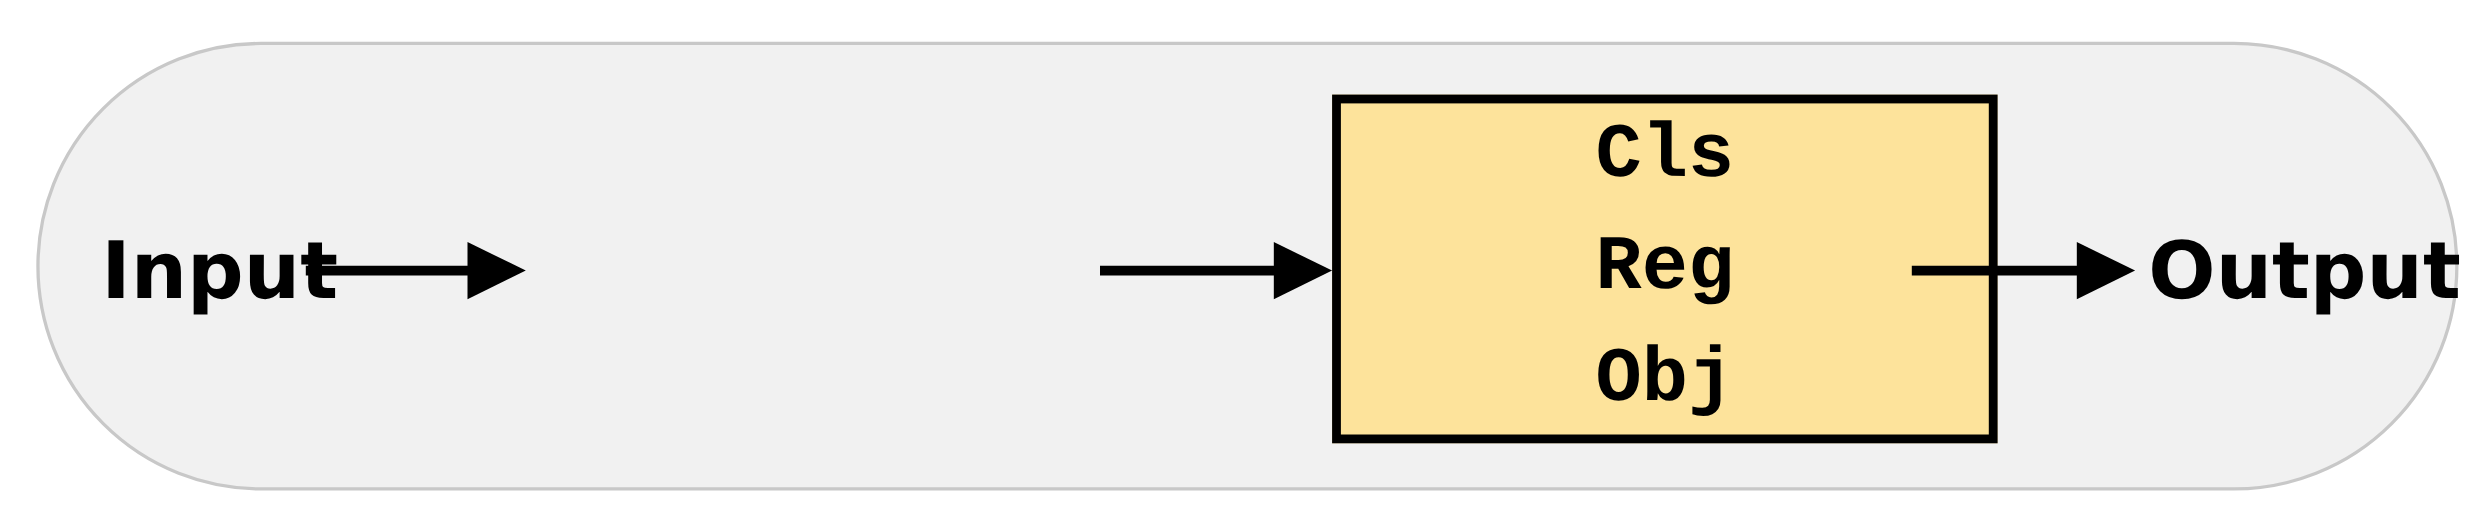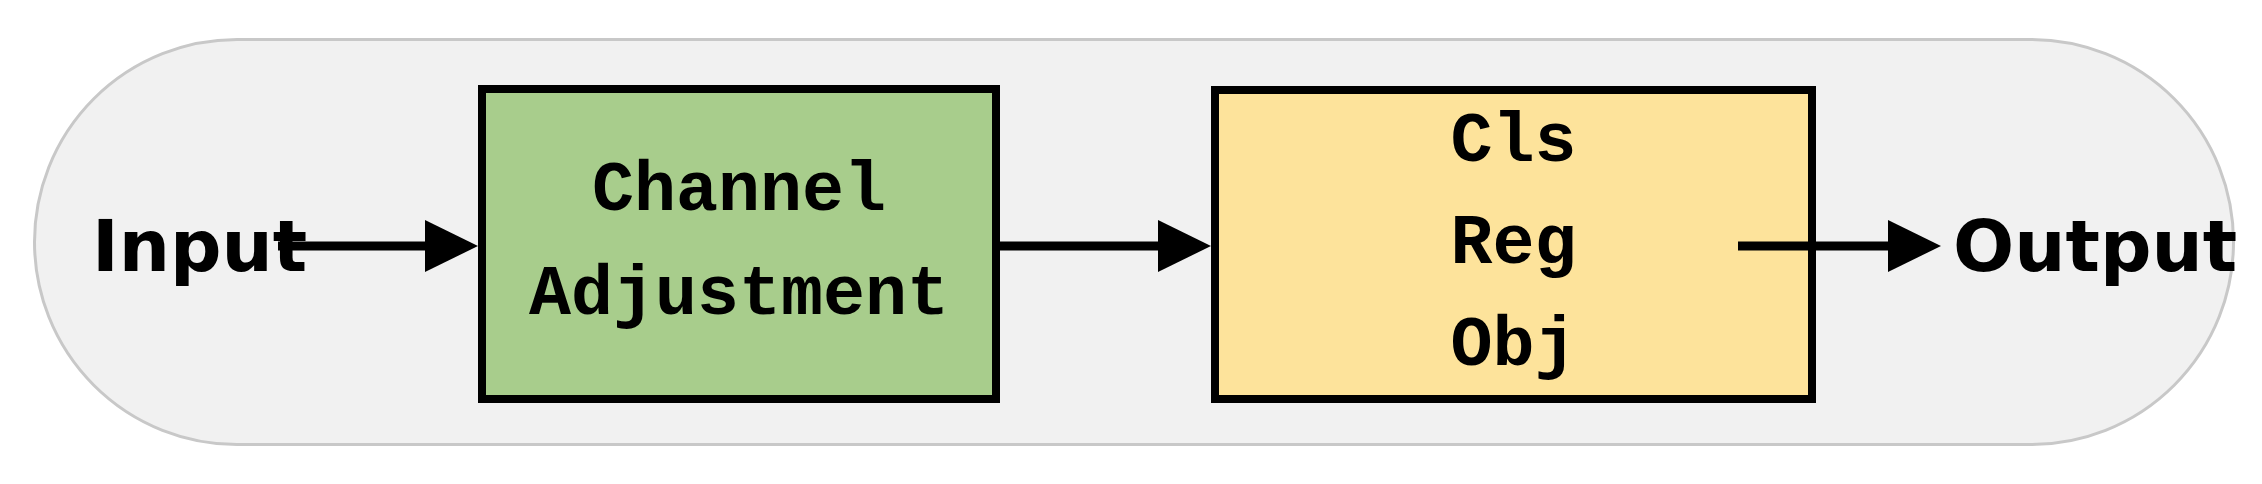--- a/index.html
+++ b/index.html
@@ -74,22 +74,20 @@
 </style>
 </head>
 <body>
 
 <div class="stage">
 
   <div class="capsule" style="background-color: rgb(241, 241, 241); border-color: rgb(200, 200, 200);"></div>
 
   <div class="endpoint-label label-input" style="color: rgb(0, 0, 0);">Input</div>
 
-  <div class="node node-channel-adjustment" style="background-color: rgb(168, 205, 140); border-color: rgb(0, 0, 0); color: rgb(0, 0, 0);">Channel
-Adjustment</div>
 
   <div class="node node-head-outputs" style="background-color: rgb(253, 227, 155); border-color: rgb(0, 0, 0); color: rgb(0, 0, 0);">Cls
 Reg
 Obj</div>
 
   <svg class="arrow-layer" viewBox="0 0 2262 484">
     <g class="arrow" fill="#000000" stroke="#000000">
       <line x1="278" y1="246" x2="428" y2="246" stroke-width="9"></line>
       <polygon points="425,220 478,246 425,272" stroke="none"></polygon>
     </g>

